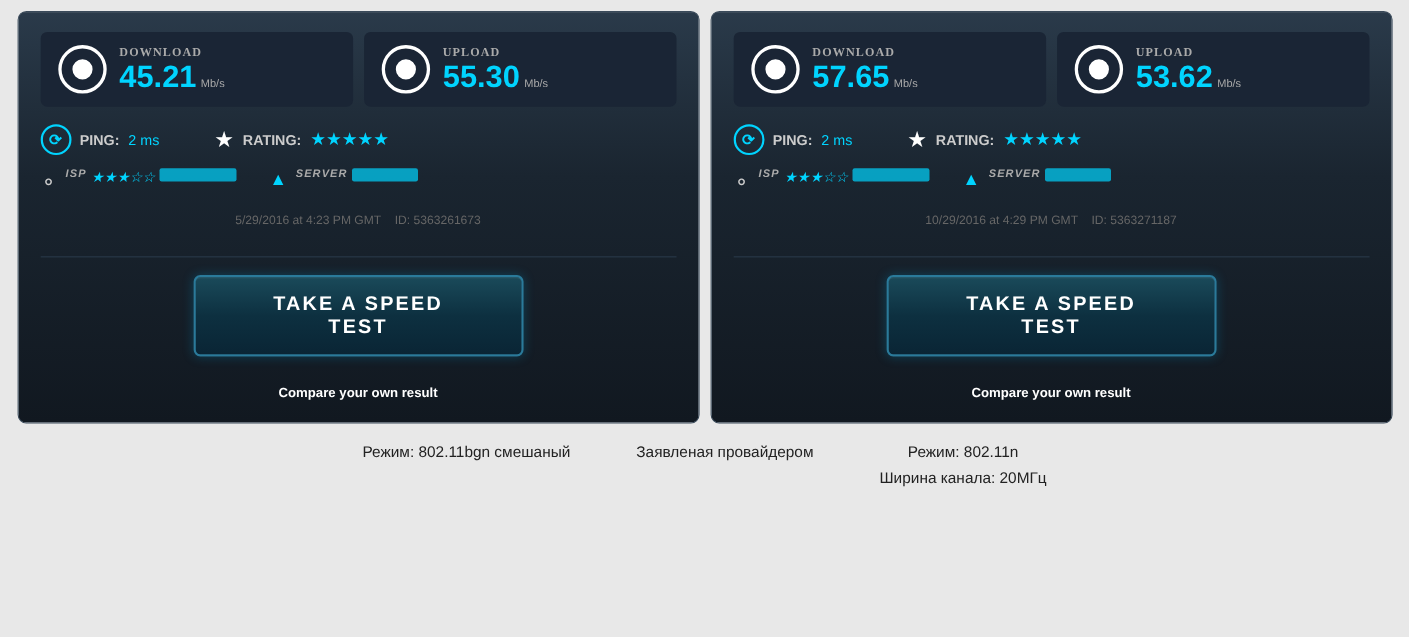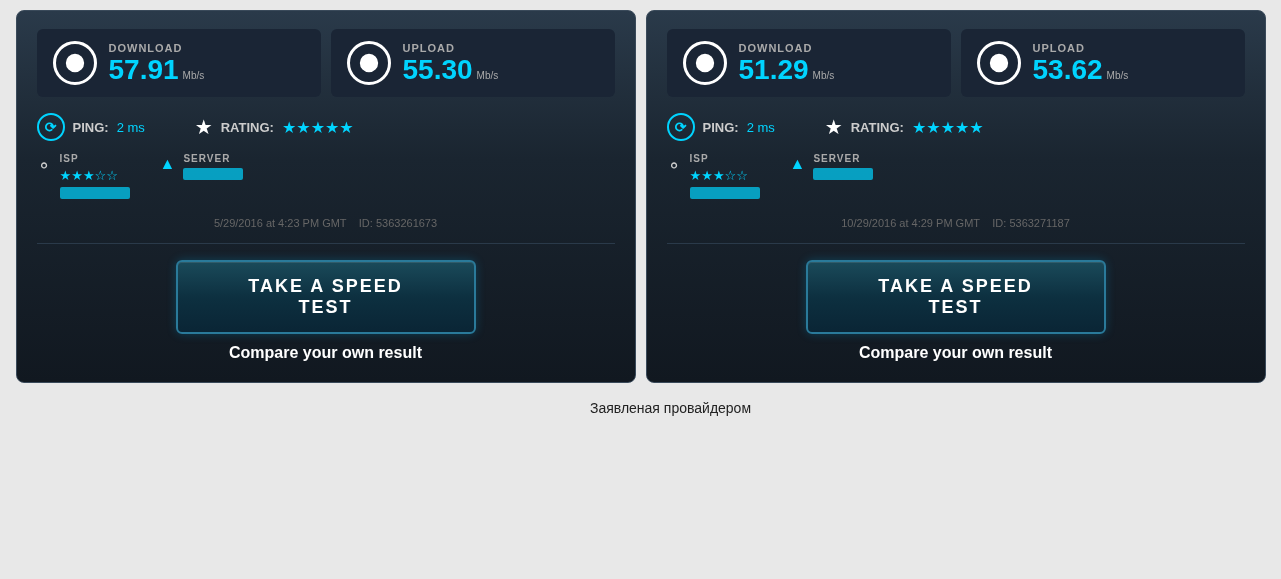--- a/index.html
+++ b/index.html
@@ -70,20 +70,21 @@
       display: flex;
       flex-direction: column;
     }
 
     .metric-label {
       color: #aaa;
       font-size: 11px;
       font-weight: bold;
       letter-spacing: 1px;
       margin-bottom: 2px;
+      font-family: Liberation Serif, serif;
     }
 
     .metric-value {
       color: #00d4ff;
       font-size: 28px;
       font-weight: bold;
       line-height: 1;
     }
 
     .metric-unit {
@@ -173,22 +174,23 @@
     }
 
     .server-icon {
       color: #00d4ff;
       font-size: 16px;
       margin-top: 2px;
     }
 
     .isp-info, .server-info {
       display: flex;
-      flex-direction: column;
+      flex-direction: row;
       gap: 4px;
+      font-style: italic;
     }
 
     .isp-label, .server-label {
       color: #aaa;
       font-size: 10px;
       font-weight: bold;
       letter-spacing: 1px;
     }
 
     .isp-stars {
@@ -207,39 +209,39 @@
     .server-bar {
       background: #00d4ff;
       height: 12px;
       border-radius: 2px;
       width: 60px;
       opacity: 0.7;
     }
 
     .timestamp-row {
       text-align: center;
-      margin-bottom: 12px;
+      margin-bottom: 24px;
     }
 
     .timestamp-text {
       color: #666;
       font-size: 11px;
     }
 
     .divider {
       height: 1px;
       background: #2a3a4a;
       margin-bottom: 12px;
     }
 
     .button-section {
       display: flex;
       flex-direction: column;
       align-items: center;
-      gap: 10px;
+      gap: 26px;
       padding: 4px 0 6px 0;
     }
 
     .speed-test-btn {
       background: linear-gradient(180deg, #1a4a5a 0%, #0d3040 50%, #0a2535 100%);
       border: 2px solid #2a7a9a;
       border-radius: 6px;
       color: white;
       font-size: 18px;
       font-weight: bold;
@@ -247,21 +249,21 @@
       padding: 14px 50px;
       cursor: pointer;
       text-transform: uppercase;
       width: 300px;
       text-align: center;
       box-shadow: 0 0 10px rgba(0, 150, 200, 0.3), inset 0 1px 0 rgba(255,255,255,0.1);
     }
 
     .compare-link {
       color: white;
-      font-size: 16px;
+      font-size: 12px;
       font-weight: bold;
       cursor: pointer;
       text-decoration: none;
     }
 
     .bottom-text {
       display: flex;
       justify-content: center;
       gap: 60px;
       margin-top: 14px;
@@ -293,21 +295,21 @@
       <div class="metrics-row">
         <div class="metric-box">
           <div class="metric-icon">
             <svg viewBox="0 0 24 24" xmlns="http://www.w3.org/2000/svg">
               <path d="M12 2a10 10 0 1 0 0 20A10 10 0 0 0 12 2zm1 13.17V7h-2v8.17l-3.09-3.08-1.41 1.42L12 19l5.5-5.49-1.41-1.42L13 15.17z"></path>
             </svg>
           </div>
           <div class="metric-info">
             <span class="metric-label">DOWNLOAD</span>
             <span>
-              <span class="metric-value">57.91</span><span class="metric-unit">Mb/s</span>
+              <span class="metric-value">45.21</span><span class="metric-unit">Mb/s</span>
             </span>
           </div>
         </div>
         <div class="metric-box">
           <div class="metric-icon">
             <svg viewBox="0 0 24 24" xmlns="http://www.w3.org/2000/svg">
               <path d="M12 2a10 10 0 1 0 0 20A10 10 0 0 0 12 2zm-1 11.83V17h2v-3.17l3.09 3.08 1.41-1.42L12 10l-5.5 5.49 1.41 1.42L11 13.83z"></path>
             </svg>
           </div>
           <div class="metric-info">
@@ -369,21 +371,21 @@
       <div class="metrics-row">
         <div class="metric-box">
           <div class="metric-icon">
             <svg viewBox="0 0 24 24" xmlns="http://www.w3.org/2000/svg">
               <path d="M12 2a10 10 0 1 0 0 20A10 10 0 0 0 12 2zm1 13.17V7h-2v8.17l-3.09-3.08-1.41 1.42L12 19l5.5-5.49-1.41-1.42L13 15.17z"></path>
             </svg>
           </div>
           <div class="metric-info">
             <span class="metric-label">DOWNLOAD</span>
             <span>
-              <span class="metric-value">51.29</span><span class="metric-unit">Mb/s</span>
+              <span class="metric-value">57.65</span><span class="metric-unit">Mb/s</span>
             </span>
           </div>
         </div>
         <div class="metric-box">
           <div class="metric-icon">
             <svg viewBox="0 0 24 24" xmlns="http://www.w3.org/2000/svg">
               <path d="M12 2a10 10 0 1 0 0 20A10 10 0 0 0 12 2zm-1 11.83V17h2v-3.17l3.09 3.08 1.41-1.42L12 10l-5.5 5.49 1.41 1.42L11 13.83z"></path>
             </svg>
           </div>
           <div class="metric-info">
@@ -438,19 +440,24 @@
       <div class="button-section">
         <button class="speed-test-btn">TAKE A SPEED TEST</button>
         <a class="compare-link">Compare your own result</a>
       </div>
     </div>
 
   </div>
 
   <div class="bottom-text">
     <div class="bottom-col">
+      <div>Режим: 802.11bgn смешаный</div>
     </div>
     <div class="bottom-col-center">
       <div>Заявленая провайдером</div>
     </div>
+    <div class="bottom-col">
+      <div>Режим: 802.11n</div>
+      <div>Ширина канала: 20МГц</div>
+    </div>
   </div>
 
 </div>
 
 </body></html>

